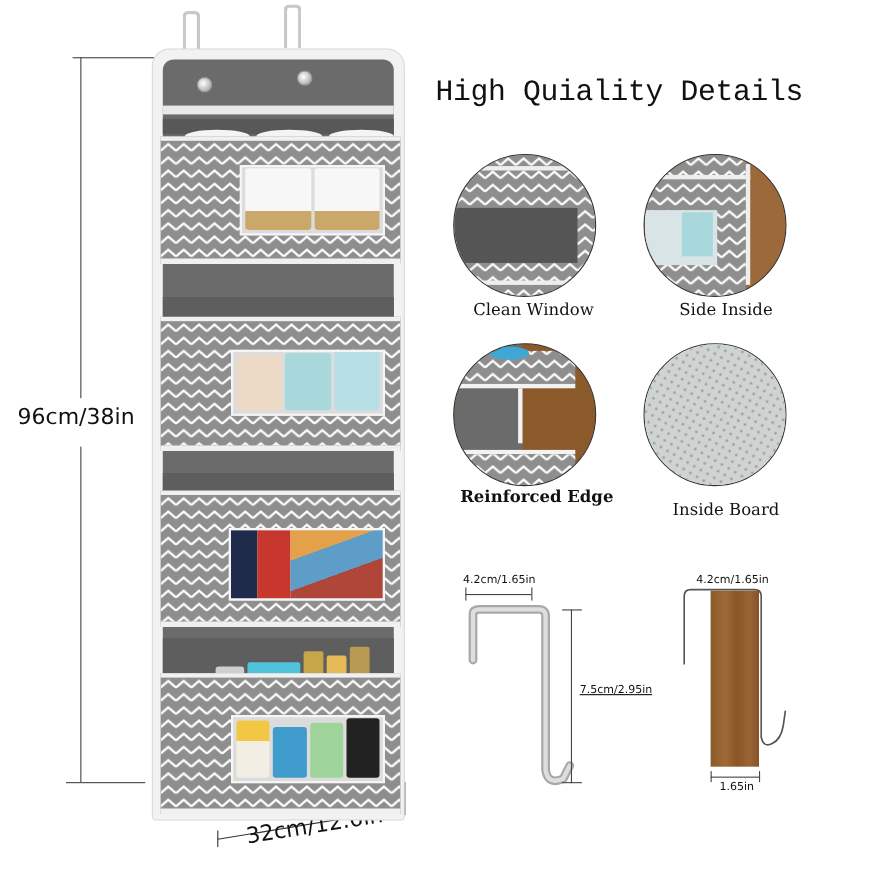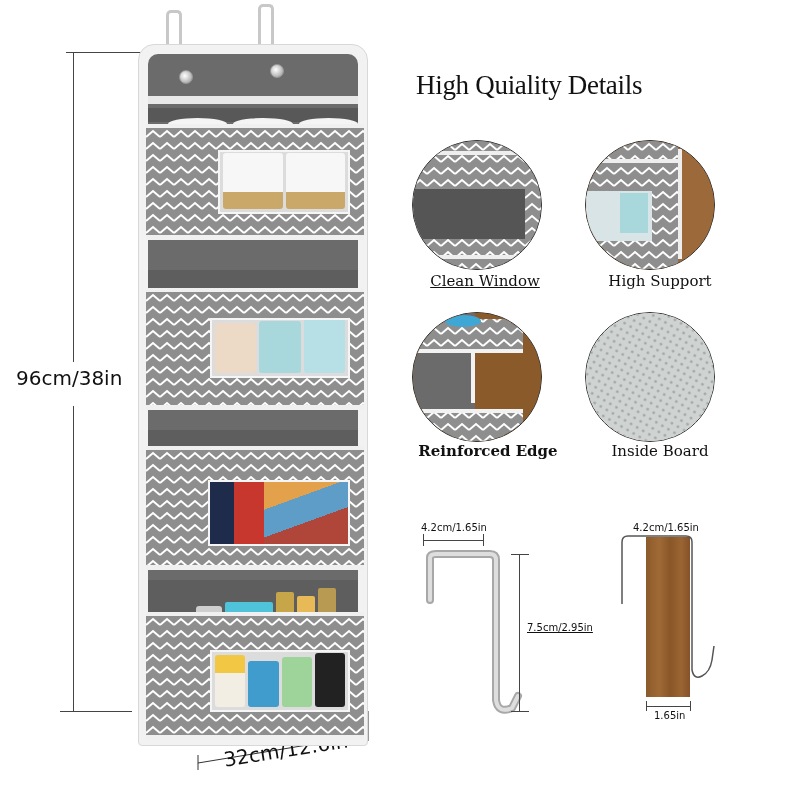--- a/index.html
+++ b/index.html
@@ -53,22 +53,22 @@
     display: flex; align-items: flex-end; gap: 3px; padding: 3px;
   }
   .item { border-radius: 3px; }
 
   .pocket-shadow {
     position: absolute; left: 148px; width: 210px; background: #585858;
   }
 
   
   .title {
-    position: absolute; left: 416px; top: 70px; width: 310px;
-    font-family: Liberation Serif, serif; font-size: 27px; color: #111; letter-spacing: -0.3px;
+    position: absolute; left: 396px; top: 70px; width: 310px;
+    font-family: Liberation Mono, monospace; font-size: 27px; color: #111; letter-spacing: -0.3px;
     white-space: nowrap;
   }
 
   
   .circle {
     position: absolute; width: 130px; height: 130px; border-radius: 50%;
     overflow: hidden; border: 1.5px solid #333;
   }
   .circle-label {
     position: absolute; width: 160px; text-align: center;
@@ -174,34 +174,34 @@
 
 <div class="circle" style="left:412px; top:140px; background:#8e8e8e;">
   <svg width="130" height="130">
       <rect width="130" height="130" fill="#8e8e8e"></rect>
       <rect width="130" height="130" fill="url(#chev)"></rect>
       <rect x="0" y="10" width="130" height="4" fill="#eee"></rect>
       <rect x="0" y="48" width="112" height="50" fill="#555"></rect>
       <rect x="0" y="114" width="130" height="4" fill="#eee"></rect>
     </svg>
 </div>
-<div class="circle-label" style="left:405px; top:272px;text-decoration:underline;">Clean Window</div>
+<div class="circle-label" style="left:405px; top:272px;">Clean Window</div>
 
 <div class="circle" style="left:585px; top:140px; background:#9c6a3a;">
   <svg width="130" height="130">
       <rect width="130" height="130" fill="#9c6a3a"></rect>
       <rect x="0" y="0" width="92" height="130" fill="#8e8e8e"></rect>
       <rect x="0" y="0" width="92" height="130" fill="url(#chev)"></rect>
       <rect x="0" y="18" width="96" height="4" fill="#eee"></rect>
       <rect x="0" y="50" width="66" height="50" fill="#d9e4e6"></rect>
       <rect x="34" y="52" width="28" height="40" fill="#a9d8dc"></rect>
       <rect x="92" y="8" width="4" height="110" fill="#eee"></rect>
     </svg>
 </div>
-<div class="circle-label" style="left:580px; top:272px;">High Support</div>
+<div class="circle-label" style="left:580px; top:272px;">Side Inside</div>
 
 <div class="circle" style="left:412px; top:312px; background:#8b5a2b;">
   <svg width="130" height="130">
       <rect width="130" height="130" fill="#8b5a2b"></rect>
       <rect x="0" y="0" width="62" height="130" fill="#6b6b6b"></rect>
       <rect x="0" y="6" width="110" height="30" fill="#8e8e8e"></rect>
       <rect x="0" y="6" width="110" height="30" fill="url(#chev)"></rect>
       <rect x="0" y="36" width="110" height="4" fill="#f2f2f2"></rect>
       <rect x="58" y="40" width="4" height="50" fill="#f2f2f2"></rect>
       <rect x="0" y="96" width="110" height="4" fill="#f2f2f2"></rect>
@@ -216,21 +216,21 @@
   <svg width="130" height="130">
       <defs>
         <pattern id="dots" width="7" height="7" patternUnits="userSpaceOnUse" patternTransform="rotate(30)">
           <rect width="7" height="7" fill="#cfd3d2"></rect>
           <circle cx="3.5" cy="3.5" r="1.3" fill="#9ea3a2"></circle>
         </pattern>
       </defs>
       <rect width="130" height="130" fill="url(#dots)"></rect>
     </svg>
 </div>
-<div class="circle-label" style="left:580px; top:442px;">Inside Board</div>
+<div class="circle-label" style="left:580px; top:454px;">Inside Board</div>
 
 <div>
   <div class="dim-line" style="left:423px; top:540px; width:60px; height:1px;"></div>
   <div class="dim-line" style="left:423px; top:534px; width:1px; height:12px;"></div>
   <div class="dim-line" style="left:483px; top:534px; width:1px; height:12px;"></div>
   <div class="dim-text" style="left:421px; top:522px; font-size:10px;">4.2cm/1.65in</div>
 
   <svg class="hook-svg" style="left:418px; top:550px;" width="110" height="170">
     <path d="M12 50 L12 8 Q12 4 18 4 L72 4 Q78 4 78 10 L78 150 Q80 164 94 158 L100 146" fill="none" stroke="#a8a8a8" stroke-width="8" stroke-linejoin="round" stroke-linecap="round"></path>
     <path d="M12 50 L12 8 Q12 4 18 4 L72 4 Q78 4 78 10 L78 150 Q80 164 94 158 L100 146" fill="none" stroke="#dedede" stroke-width="4" stroke-linejoin="round" stroke-linecap="round"></path>

